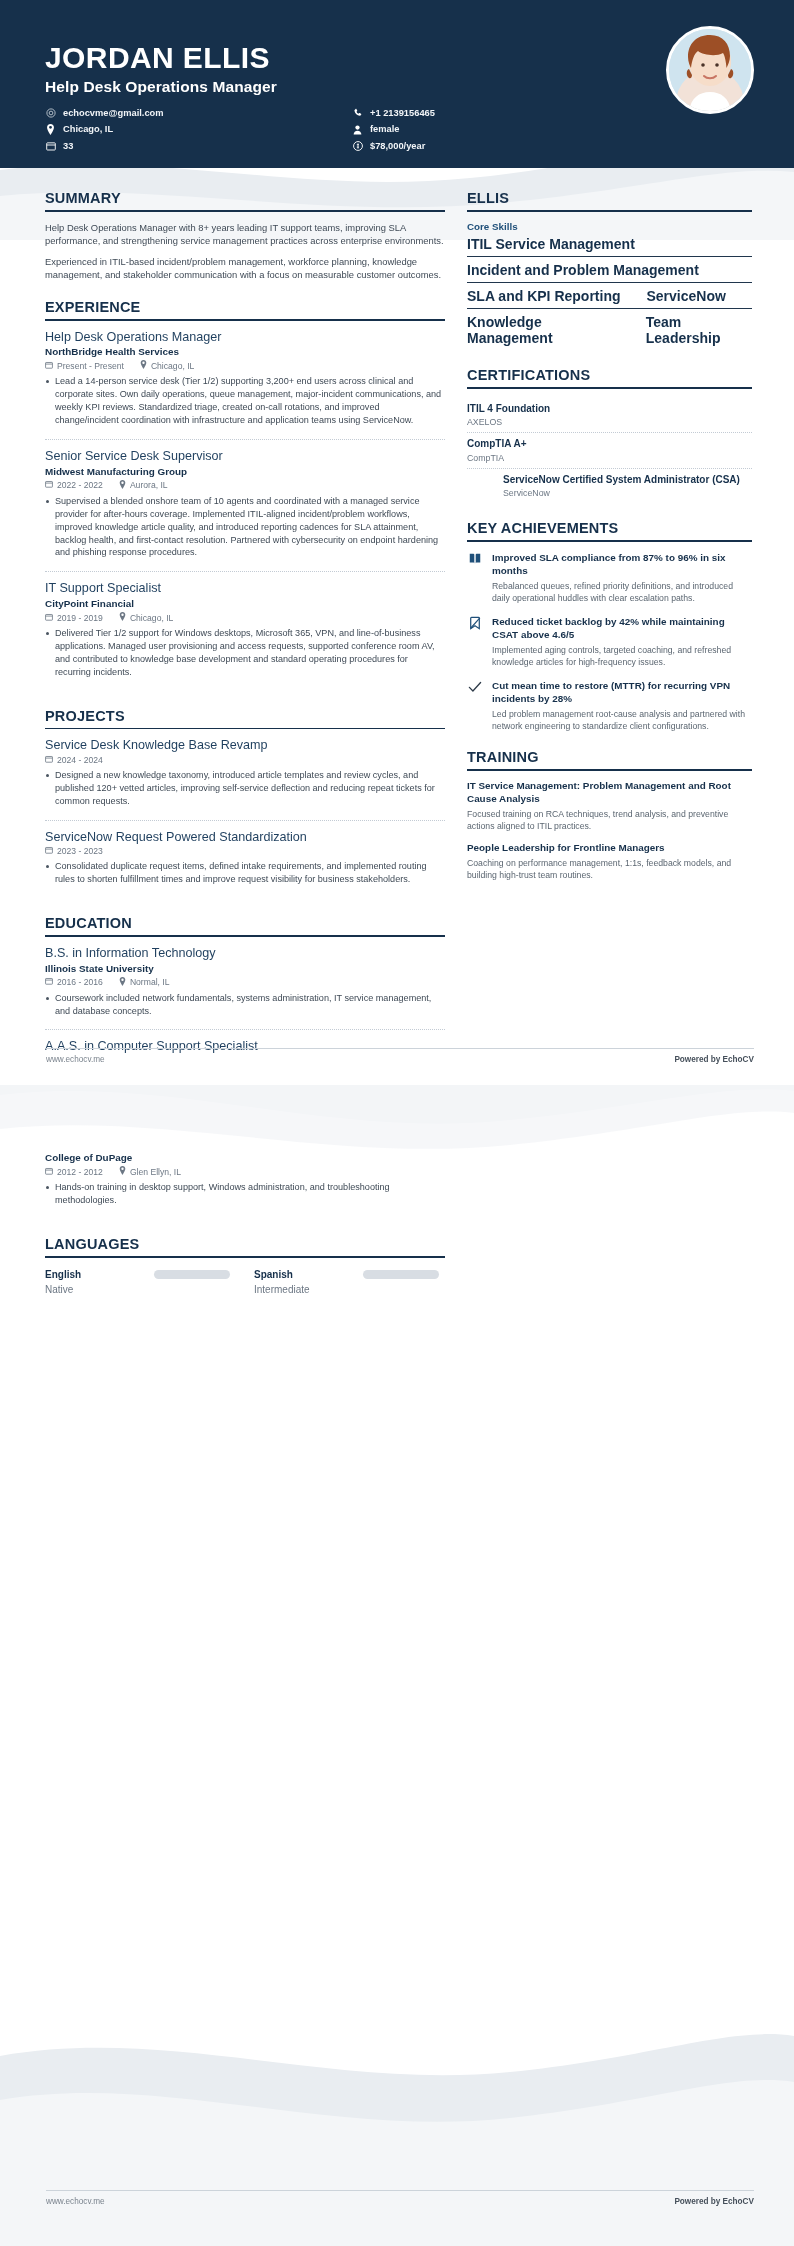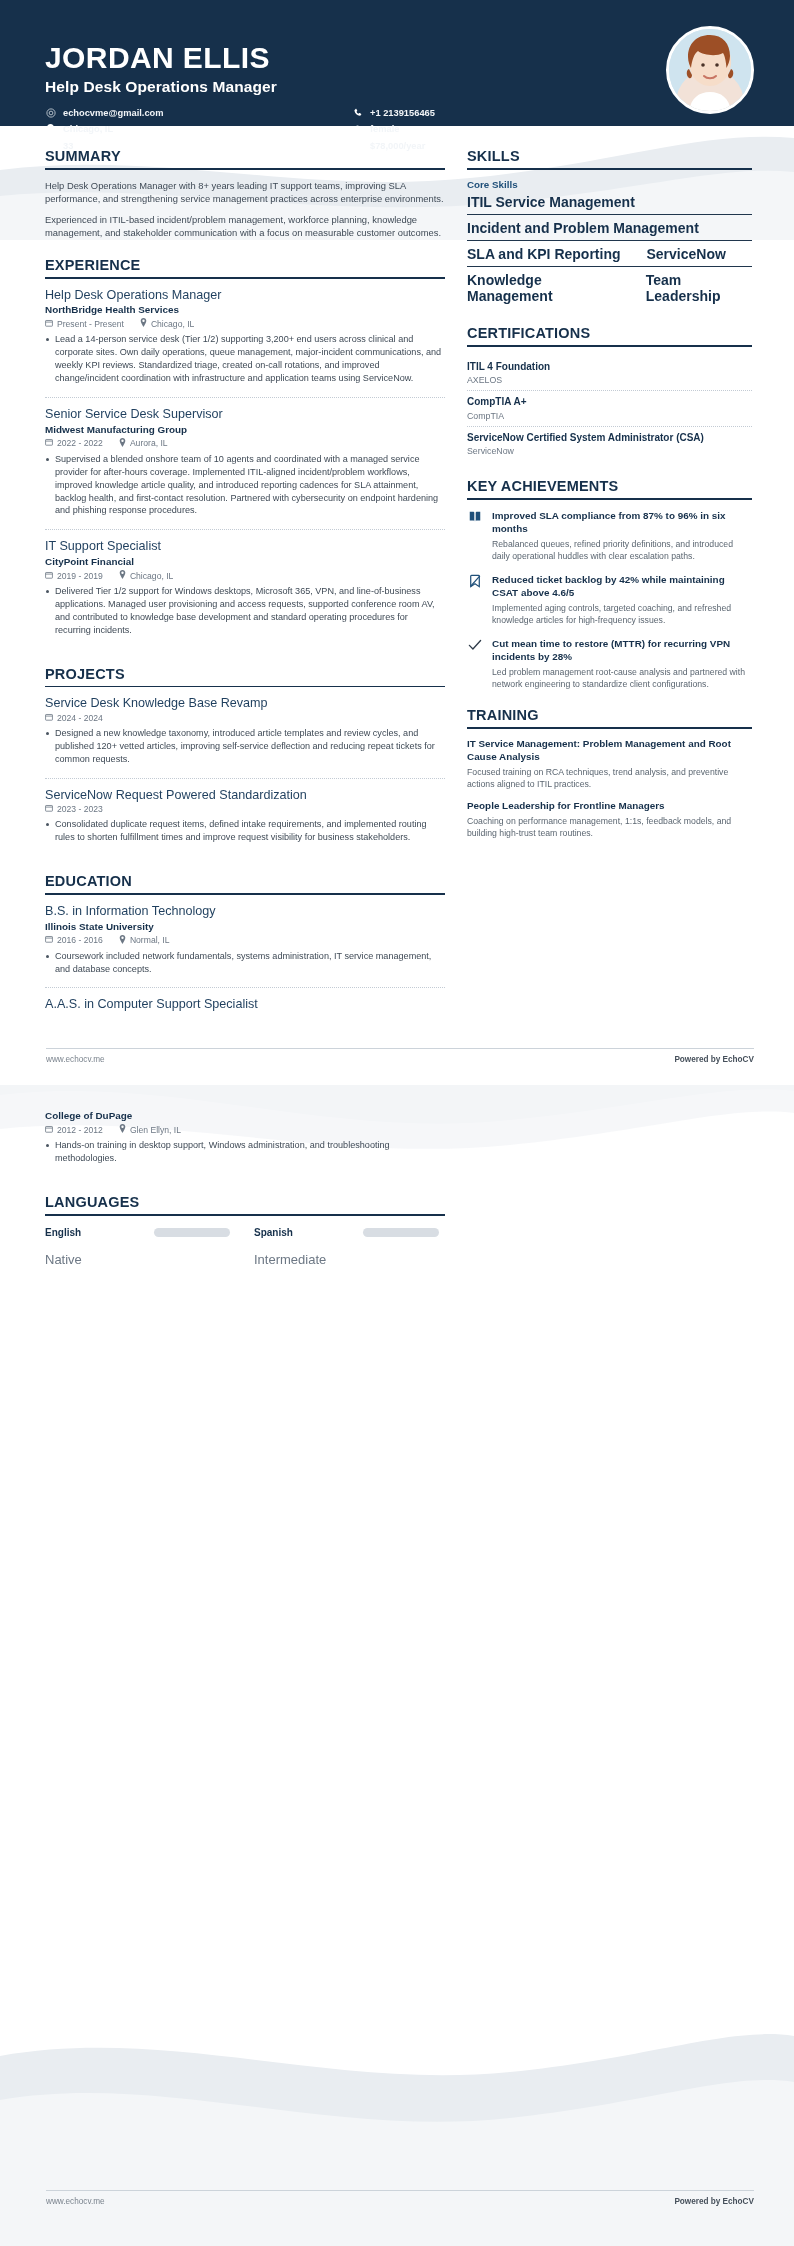--- a/index.html
+++ b/index.html
@@ -19,21 +19,21 @@
 
   
   .wave-svg { position: absolute; left: 0; width: 794px; pointer-events: none; }
   .wave-top { top: 0; height: 240px; }
   .wave-mid { top: 1085px; height: 230px; }
   .wave-bot { top: 1960px; height: 290px; }
 
   
   .header {
     position: relative;
-    height: 126px;
+    height: 168px;
     background: #16304b;
     padding: 42px 40px 0 45px;
     z-index: 3;
   }
   .name {
     font-size: 30px;
     font-weight: bold;
     letter-spacing: 0.4px;
     color: #ffffff;
     line-height: 1.05;
@@ -173,21 +173,21 @@
     padding: 4.5px 0;
     border-bottom: 1px solid #20364d;
     display: flex;
     gap: 26px;
   }
   .skill-row.first { border-top: none; padding-top: 1px; }
   .skill-row.nb { border-bottom: none; }
 
   
   .cert { padding: 5px 0; border-bottom: 1px dotted #c3cbd4; }
-  .cert.last { border-bottom: none; }
+  .cert.last { border-bottom: none; margin-left: 36px; }
   .cert-name {
     font-size: 10px;
     font-weight: bold;
     color: #16304b;
     line-height: 1.25;
   }
   .cert-issuer {
     font-size: 8.8px;
     color: #6c7784;
     margin-top: 2px;
@@ -233,21 +233,21 @@
 
   
   .lang-wrap {
     display: flex;
     gap: 24px;
     padding-top: 2px;
   }
   .lang { width: 185px; }
   .lang-top { display: flex; align-items: center; justify-content: space-between; gap: 10px; }
   .lang-name { font-size: 10px; font-weight: bold; color: #16304b; }
-  .lang-level { font-size: 13px; color: #6c7784; margin-top: 14px; }
+  .lang-level { font-size: 10px; color: #6c7784; margin-top: 4px; }
   .lang-bar {
     width: 76px; height: 9px;
     background: #d8dde3;
     border-radius: 5px;
     overflow: hidden;
     flex: 0 0 76px;
   }
   .lang-fill { height: 100%; background: #16304b; border-radius: 5px; }
 
   
@@ -549,21 +549,21 @@
         <div class="entry last">
           <div class="entry-title">A.A.S. in Computer Support Specialist</div>
         </div>
       </div>
 
     </div>
 
     <div class="col-right">
 
       <div class="section">
-        <div class="sec-title">SKILLS</div>
+        <div class="sec-title">ELLIS</div>
         <div class="sec-rule"></div>
         <div class="skill-group-label">Core Skills</div>
         <div class="skill-row first">
           <span>ITIL Service Management</span>
         </div>
         <div class="skill-row">
           <span>Incident and Problem Management</span>
         </div>
         <div class="skill-row">
           <span>SLA and KPI Reporting</span>

